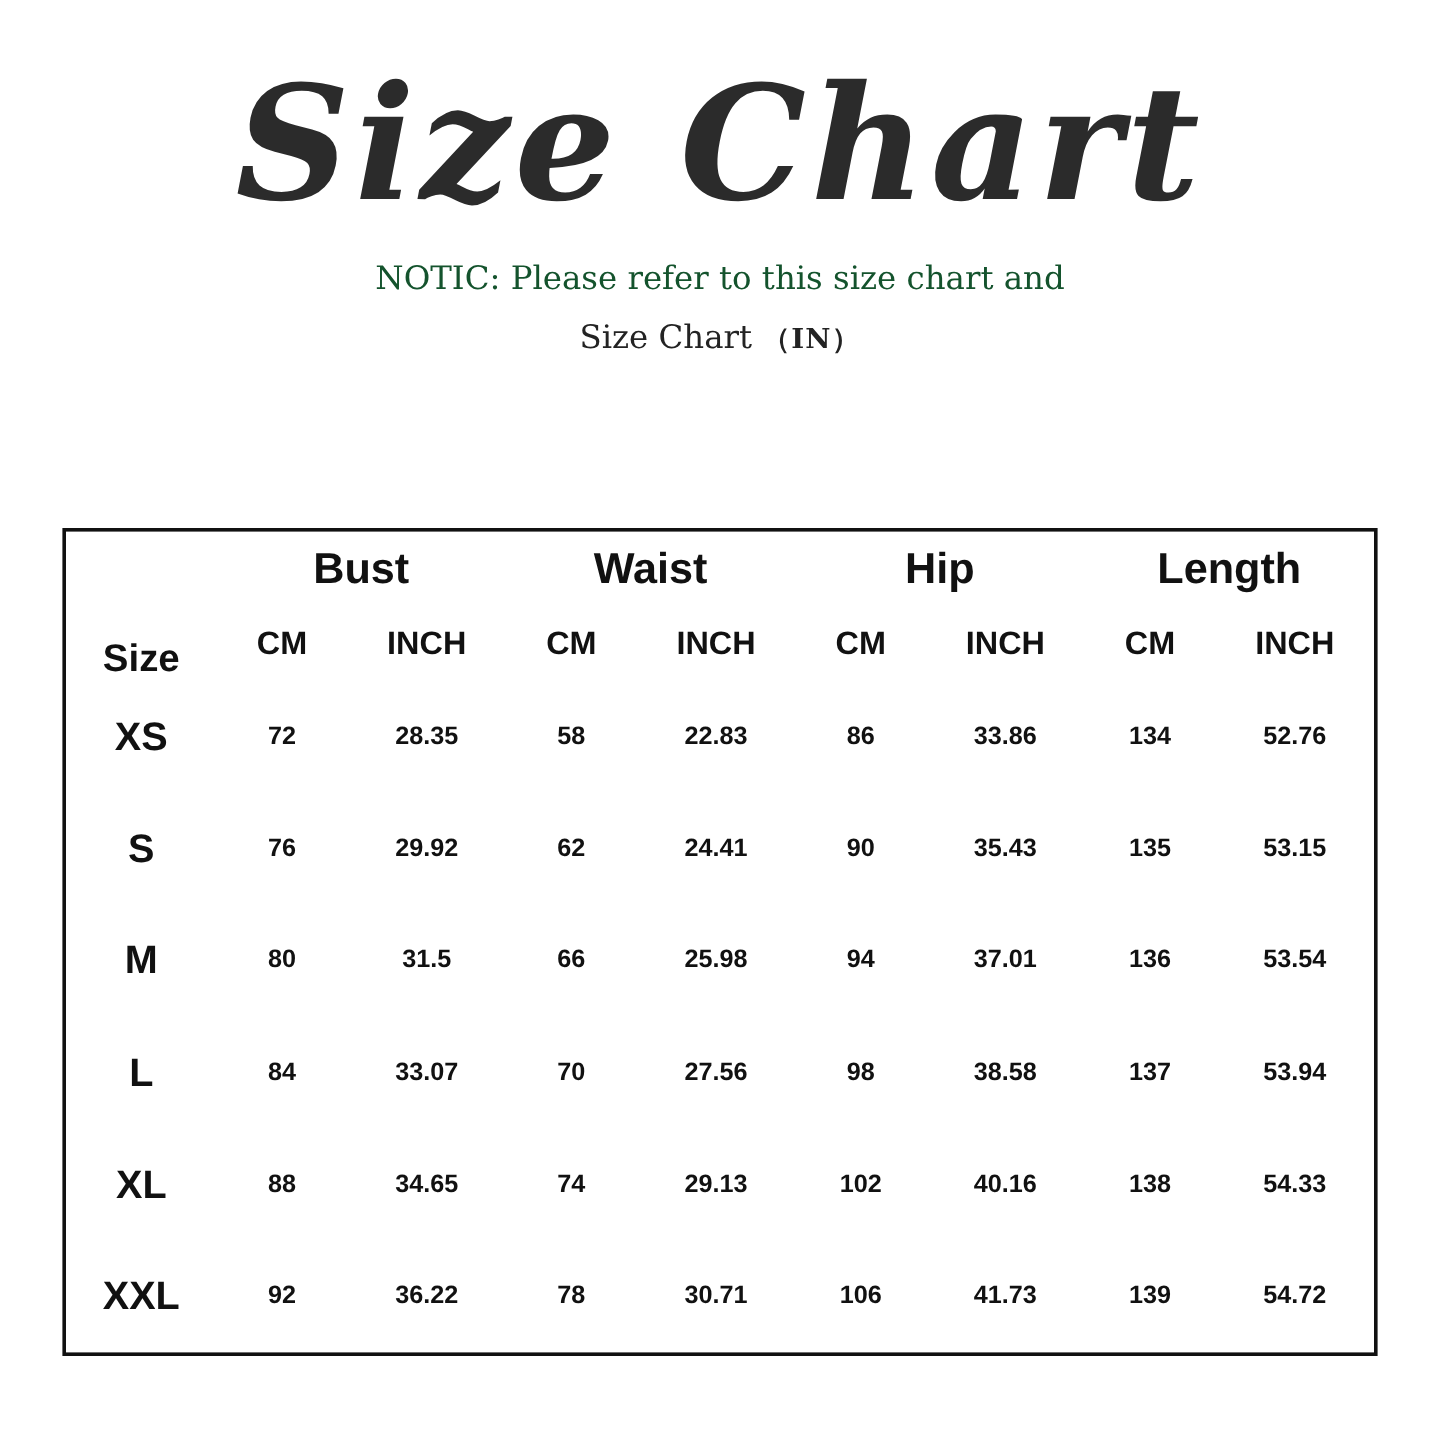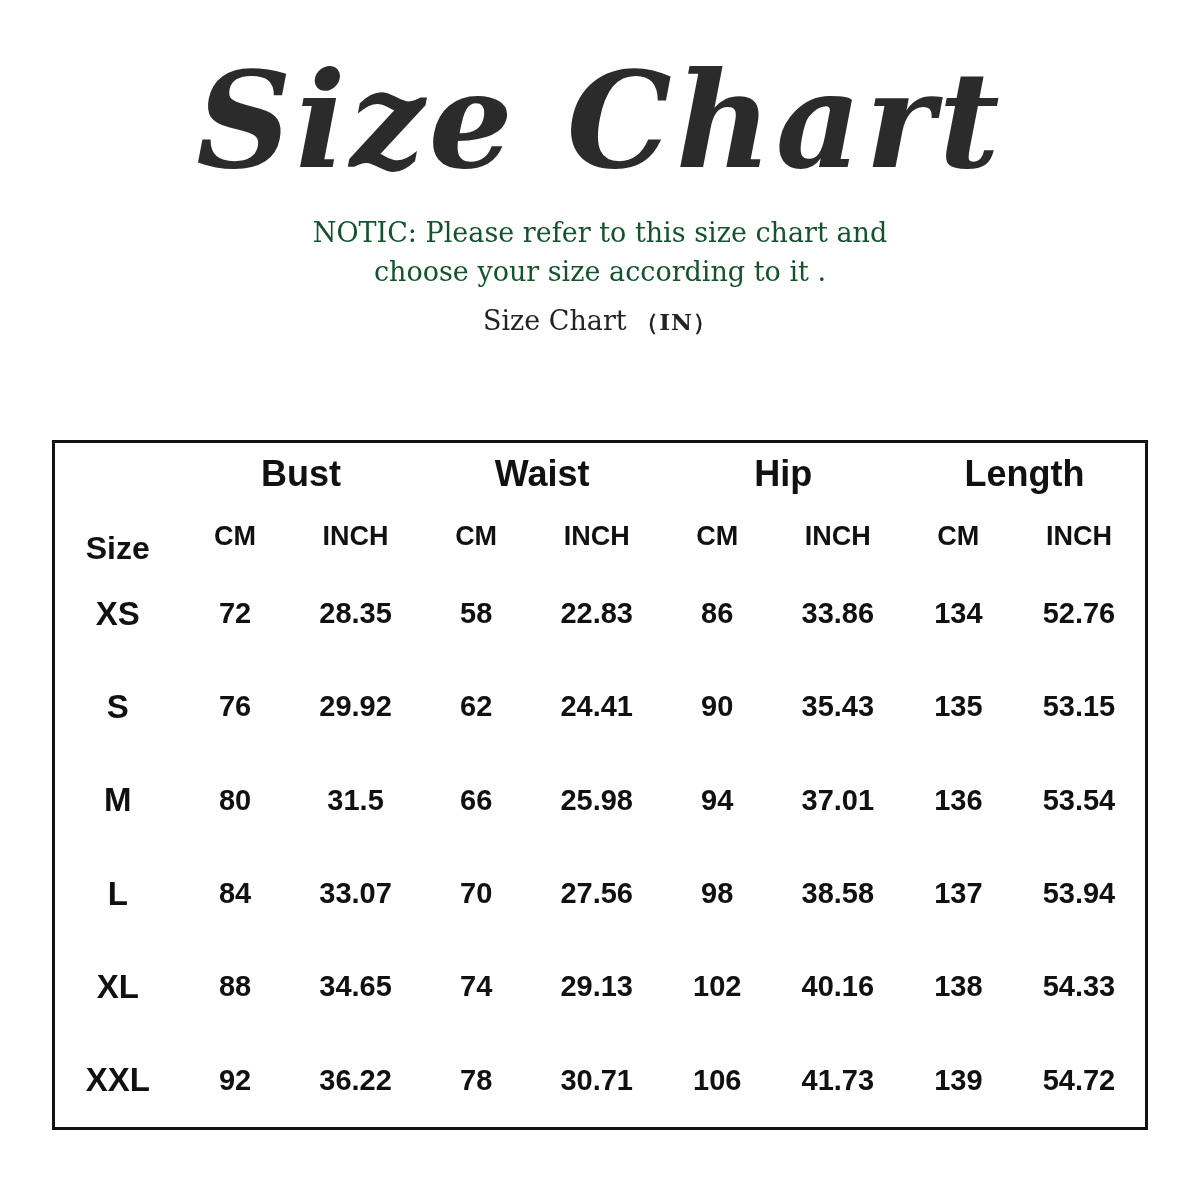--- a/index.html
+++ b/index.html
@@ -103,21 +103,21 @@
   }
 
   
   .unit-head th {
     font-size: 27px;
     height: 62px;
   }
 
   
   .size-table tbody td {
-    font-size: 29px;
+    font-size: 21px;
     height: 88px;
   }
   .size-table tbody td.size-label {
     font-size: 33px;
   }
 
   
   col.c-size  { width: 11.5%; }
   col.c-cm    { width: 10.0%; }
   col.c-inch  { width: 12.1%; }
@@ -128,21 +128,20 @@
 </style>
 </head>
 <body>
 
 <div class="page">
 
   <h1 class="title">Size Chart</h1>
 
   <div class="notice">
     <span class="notice-line">NOTIC: Please refer to this size chart and</span>
-    <span class="notice-line">choose your size according to it .</span>
   </div>
 
   <div class="subtitle">
     <span>Size Chart</span>
     <span class="unit">（IN）</span>
   </div>
 
   <div class="table-wrap">
     <table class="size-table">
       <colgroup>

